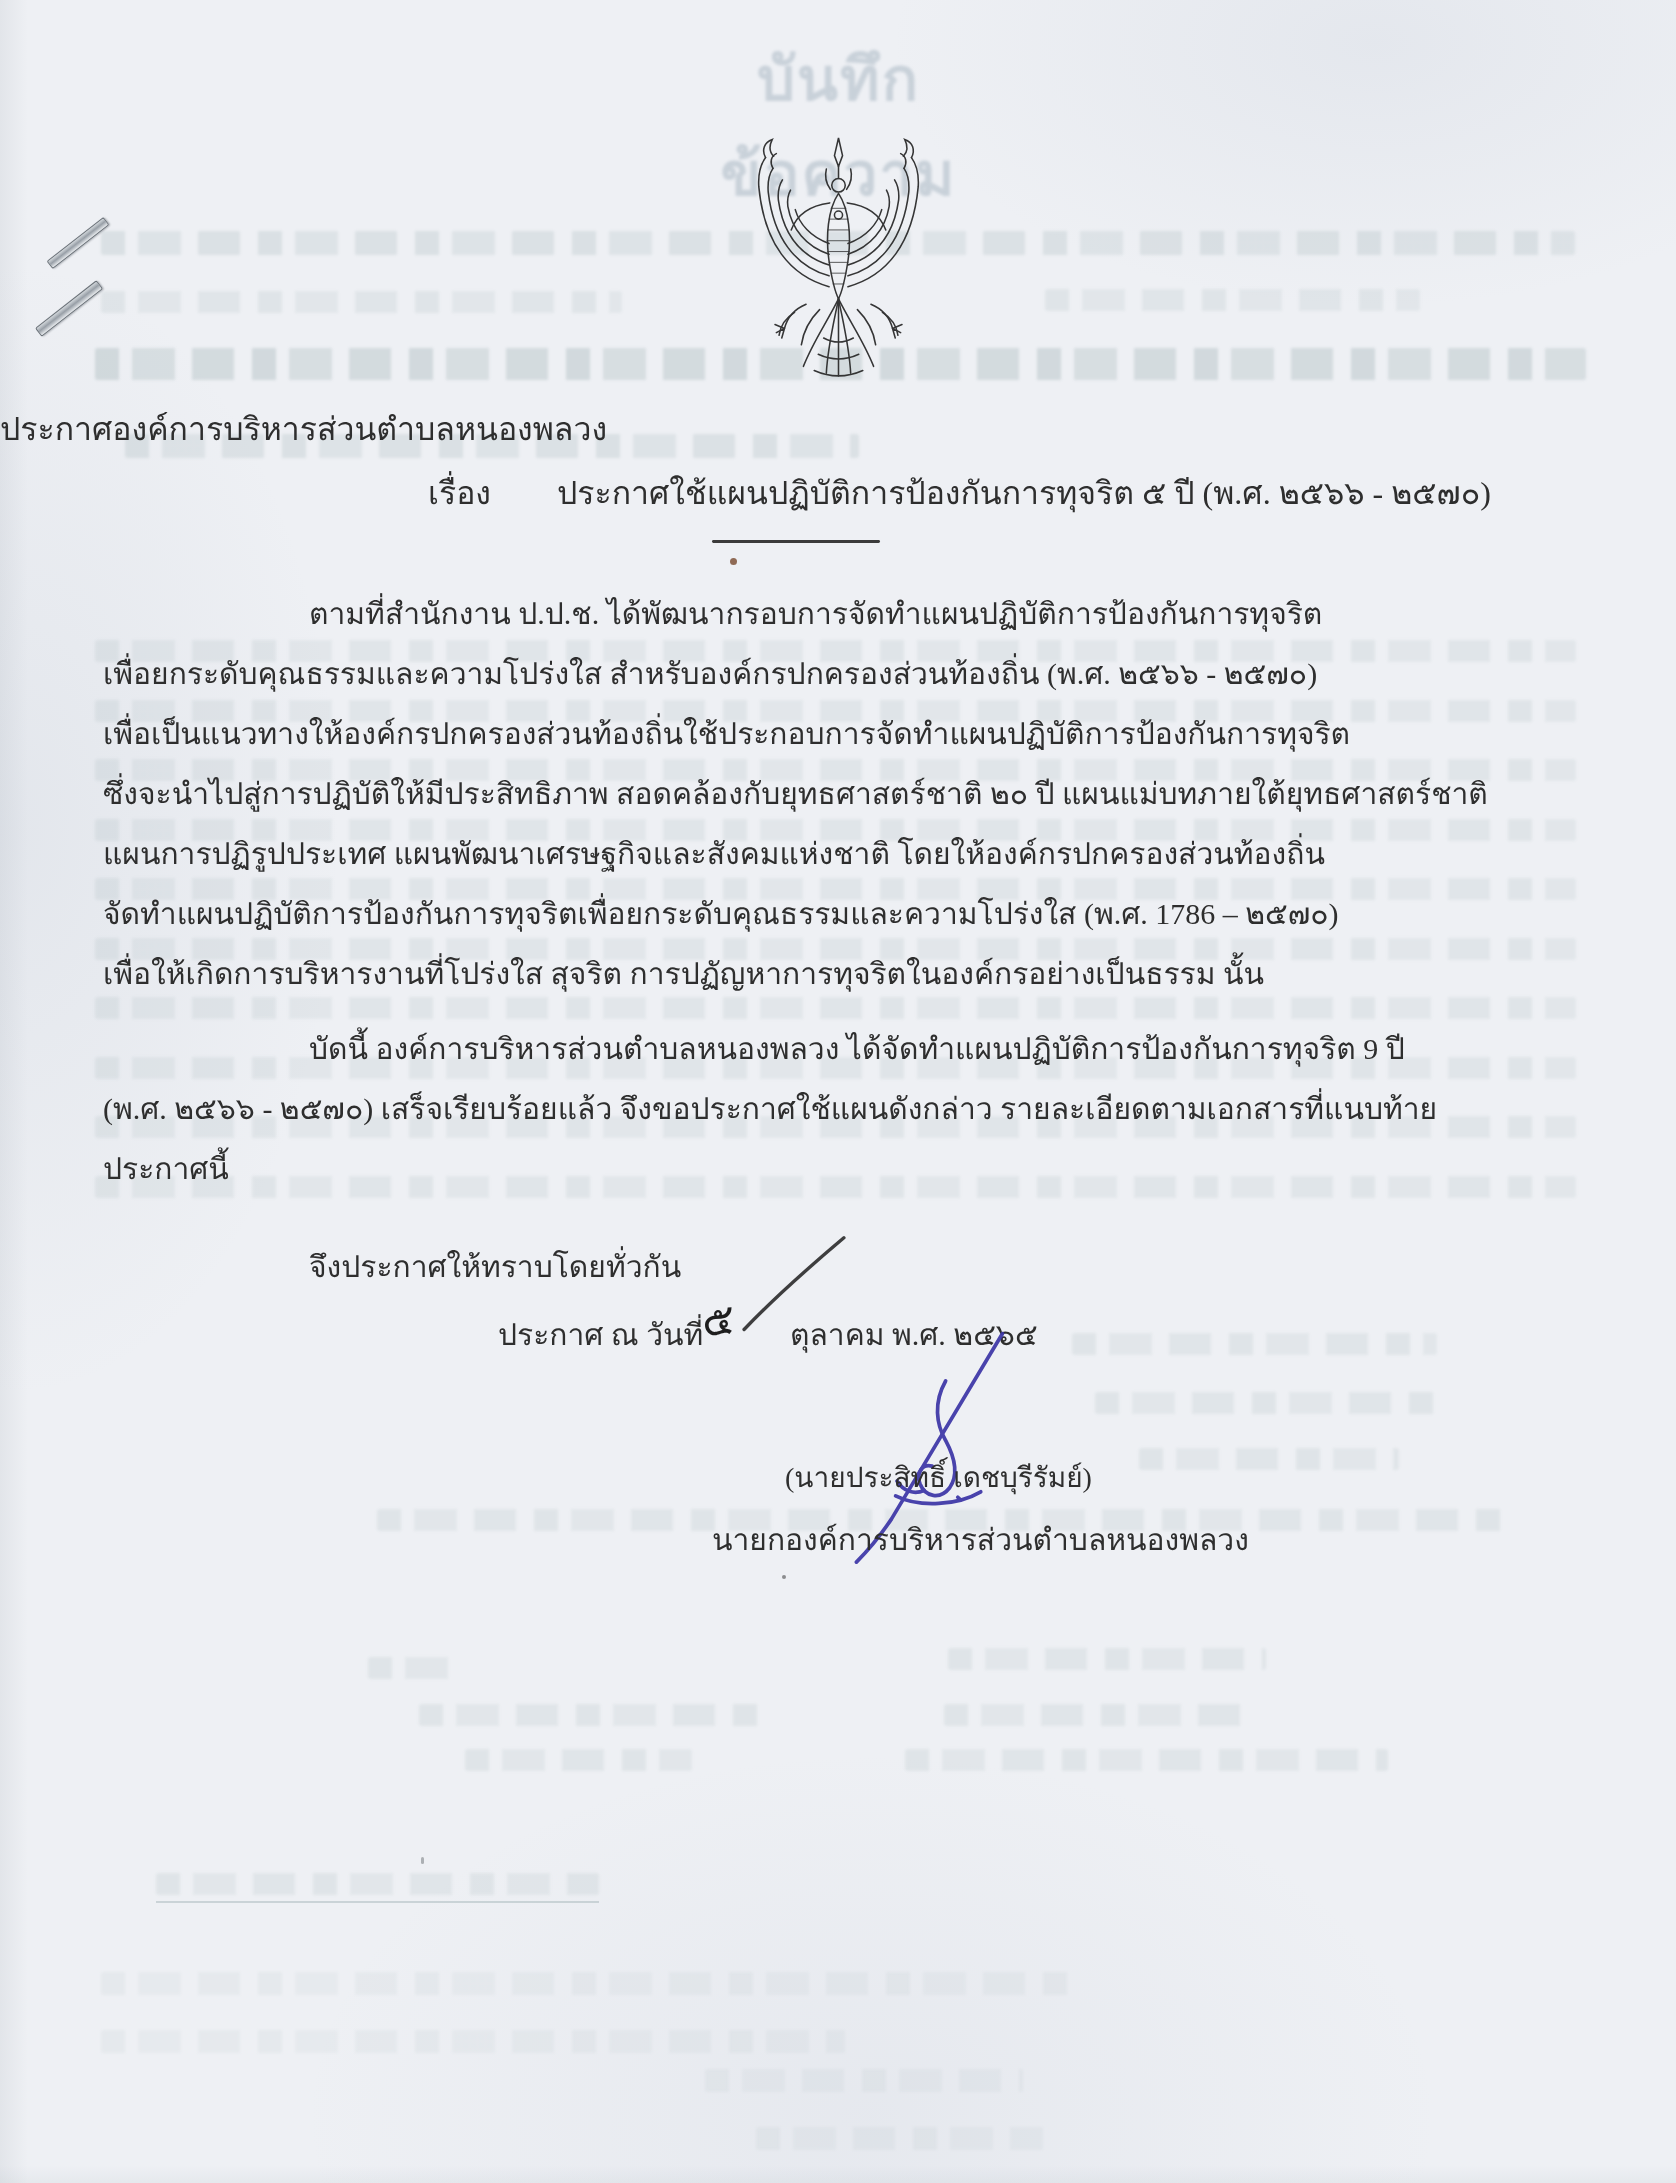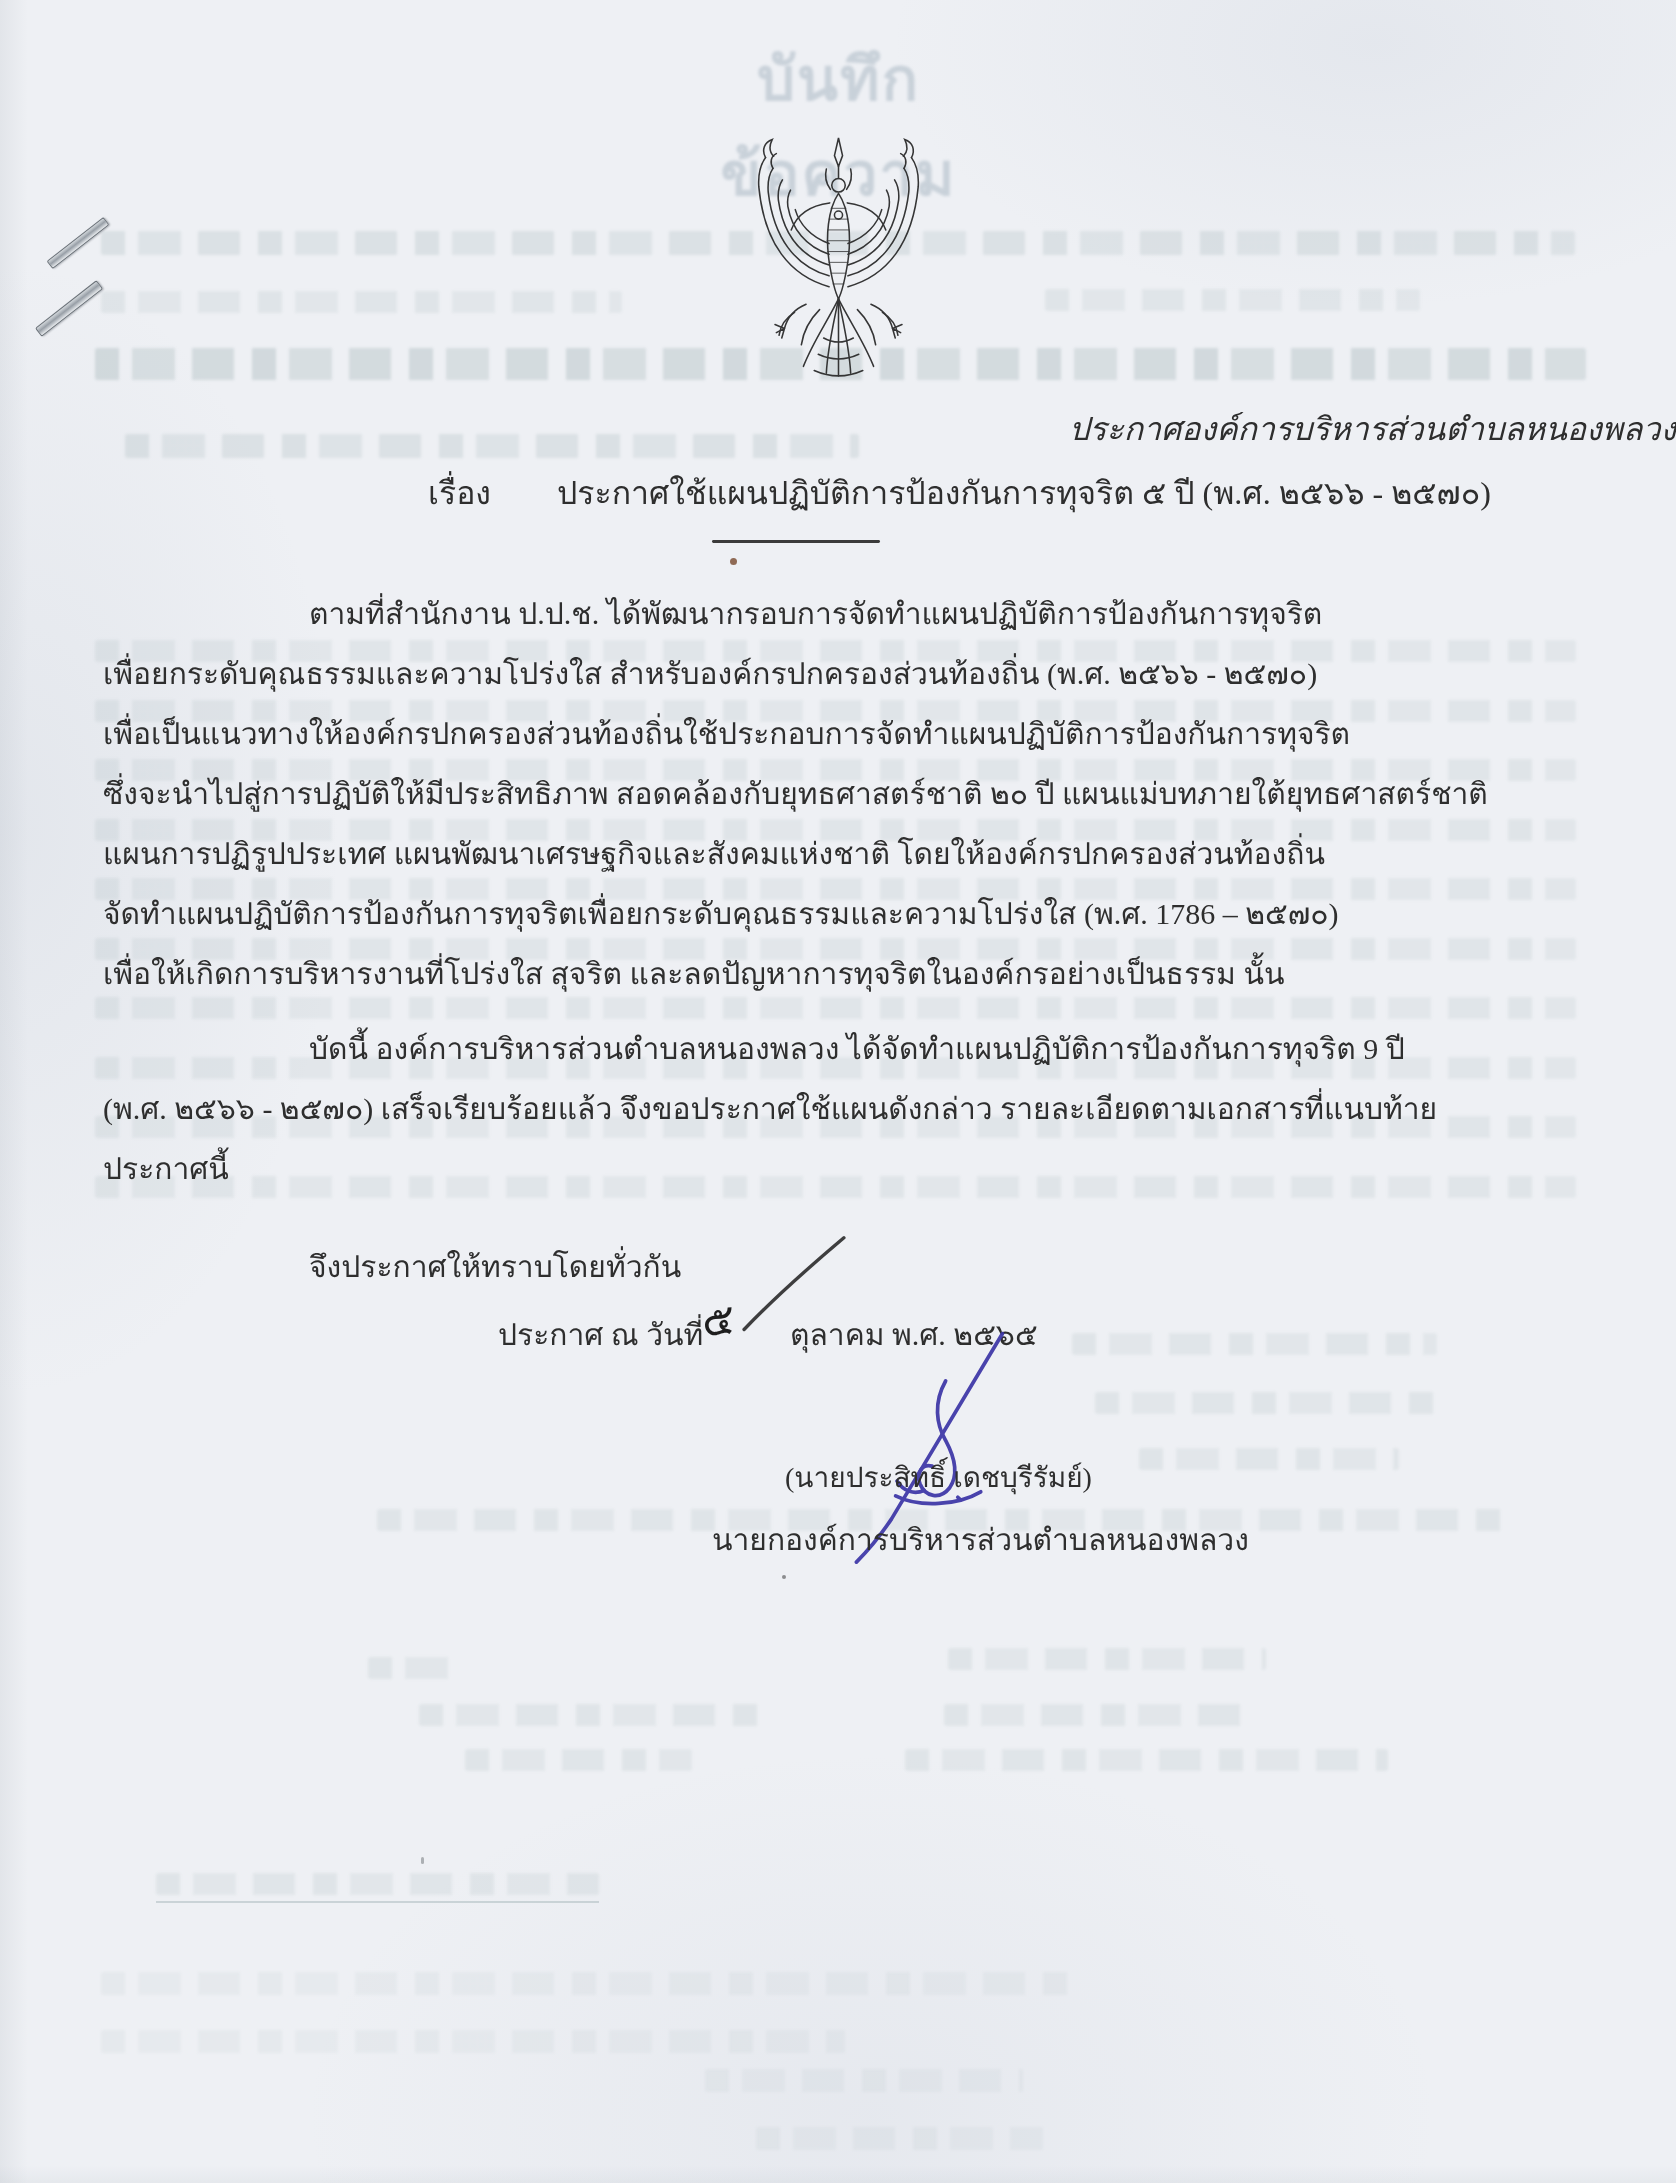--- a/index.html
+++ b/index.html
@@ -40,21 +40,21 @@
   .g3{height:21.6px;opacity:.20;}
   .g4{height:23px;opacity:.12;}
   .ghost-underline{position:absolute;height:2px;background:rgba(118,145,150,.30);filter:blur(0.7px);}
   
   .staple-bar{
     position:absolute;border:0.7px solid #697077;border-radius:2px;
     background:linear-gradient(180deg,#d3d8dc,#989fa7 46%,#e9ecef);
     box-shadow:1px 1px 1.7px rgba(40,45,55,.30);
   }
   
-  .doc-title{left:0;top:403px;width:1676px;text-align:right;font-size:32px;white-space:nowrap;font-style:italic;}
+  .doc-title{left:0;top:403px;width:1676px;text-align:left;font-size:32px;white-space:nowrap;}
   .subject-row{left:428px;top:467px;font-size:32px;white-space:nowrap;display:flex;}
   .subject-row .sep{display:inline-block;width:66px;}
   .divider{left:712px;top:540px;width:168px;height:2.7px;background:#3b3b3b;border-radius:1.4px;}
   .body-block{left:103px;width:1477px;font-size:30px;text-align:center;}
   .body-line{height:60px;display:flex;align-items:center;white-space:nowrap;}
   .indent{padding-left:206px;}
   .closing-line{left:309px;top:1236px;height:60px;display:flex;align-items:center;font-size:30px;white-space:nowrap;}
   .issue-prefix{left:498px;top:1304px;height:60px;display:flex;align-items:center;font-size:30px;white-space:nowrap;}
   .issue-rest{left:790px;top:1304px;height:60px;display:flex;align-items:center;font-size:30px;white-space:nowrap;}
   .hand-day{
@@ -164,21 +164,21 @@
   <div class="abs divider"></div>
   <div class="speck" style="left:730px;top:558px;width:7.4px;height:7.4px;background:#7e5238;opacity:.85;"></div>
 
   <div class="abs body-block" style="top:583px;">
     <div class="body-line indent">ตามที่สำนักงาน ป.ป.ช. ได้พัฒนากรอบการจัดทำแผนปฏิบัติการป้องกันการทุจริต</div>
     <div class="body-line">เพื่อยกระดับคุณธรรมและความโปร่งใส สำหรับองค์กรปกครองส่วนท้องถิ่น (พ.ศ. ๒๕๖๖ - ๒๕๗๐)</div>
     <div class="body-line">เพื่อเป็นแนวทางให้องค์กรปกครองส่วนท้องถิ่นใช้ประกอบการจัดทำแผนปฏิบัติการป้องกันการทุจริต</div>
     <div class="body-line">ซึ่งจะนำไปสู่การปฏิบัติให้มีประสิทธิภาพ สอดคล้องกับยุทธศาสตร์ชาติ ๒๐ ปี แผนแม่บทภายใต้ยุทธศาสตร์ชาติ</div>
     <div class="body-line">แผนการปฏิรูปประเทศ  แผนพัฒนาเศรษฐกิจและสังคมแห่งชาติ โดยให้องค์กรปกครองส่วนท้องถิ่น</div>
     <div class="body-line">จัดทำแผนปฏิบัติการป้องกันการทุจริตเพื่อยกระดับคุณธรรมและความโปร่งใส (พ.ศ. 1786 – ๒๕๗๐)</div>
-    <div class="body-line">เพื่อให้เกิดการบริหารงานที่โปร่งใส สุจริต และลดปัญหาการทุจริตในองค์กรอย่างเป็นธรรม นั้น</div>
+    <div class="body-line">เพื่อให้เกิดการบริหารงานที่โปร่งใส สุจริต การปฏัญหาการทุจริตในองค์กรอย่างเป็นธรรม นั้น</div>
   </div>
 
   <div class="abs body-block" style="top:1018px;">
     <div class="body-line indent">บัดนี้ องค์การบริหารส่วนตำบลหนองพลวง ได้จัดทำแผนปฏิบัติการป้องกันการทุจริต 9 ปี</div>
     <div class="body-line">(พ.ศ. ๒๕๖๖ - ๒๕๗๐) เสร็จเรียบร้อยแล้ว จึงขอประกาศใช้แผนดังกล่าว รายละเอียดตามเอกสารที่แนบท้าย</div>
     <div class="body-line">ประกาศนี้</div>
   </div>
 
   <div class="abs closing-line">จึงประกาศให้ทราบโดยทั่วกัน</div>
 

